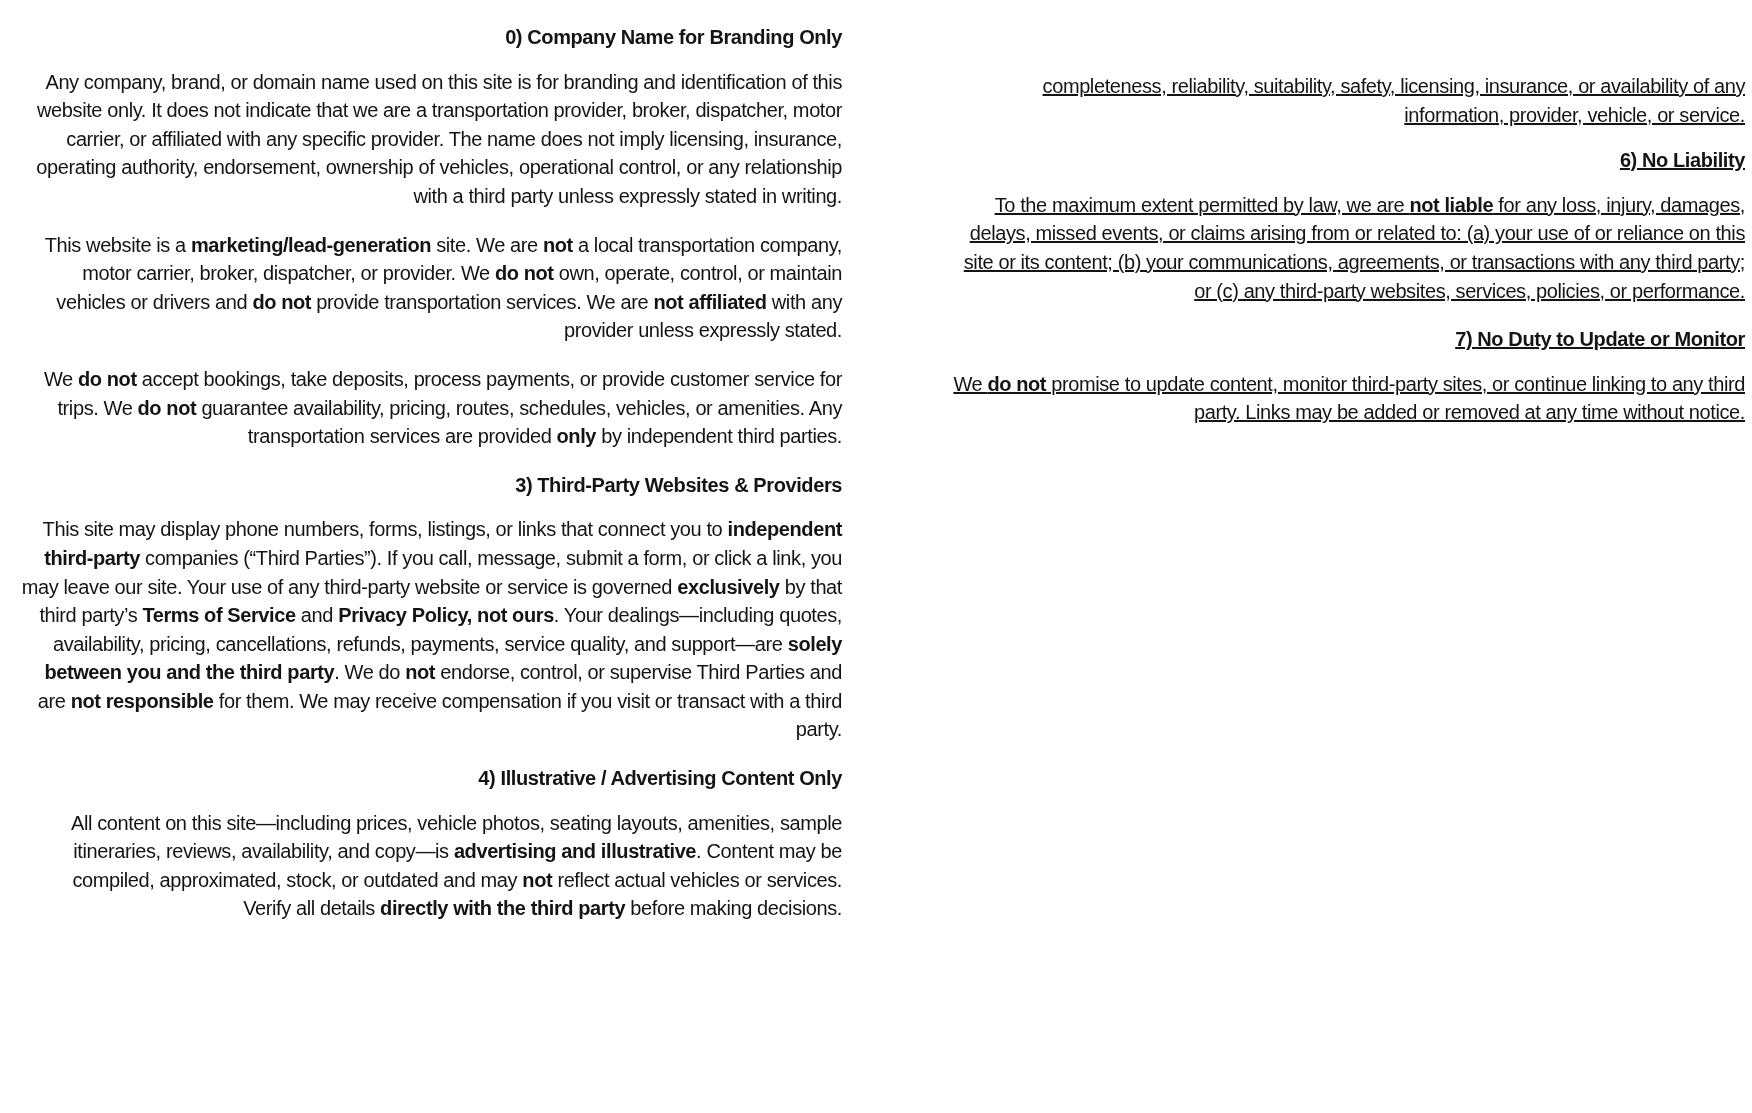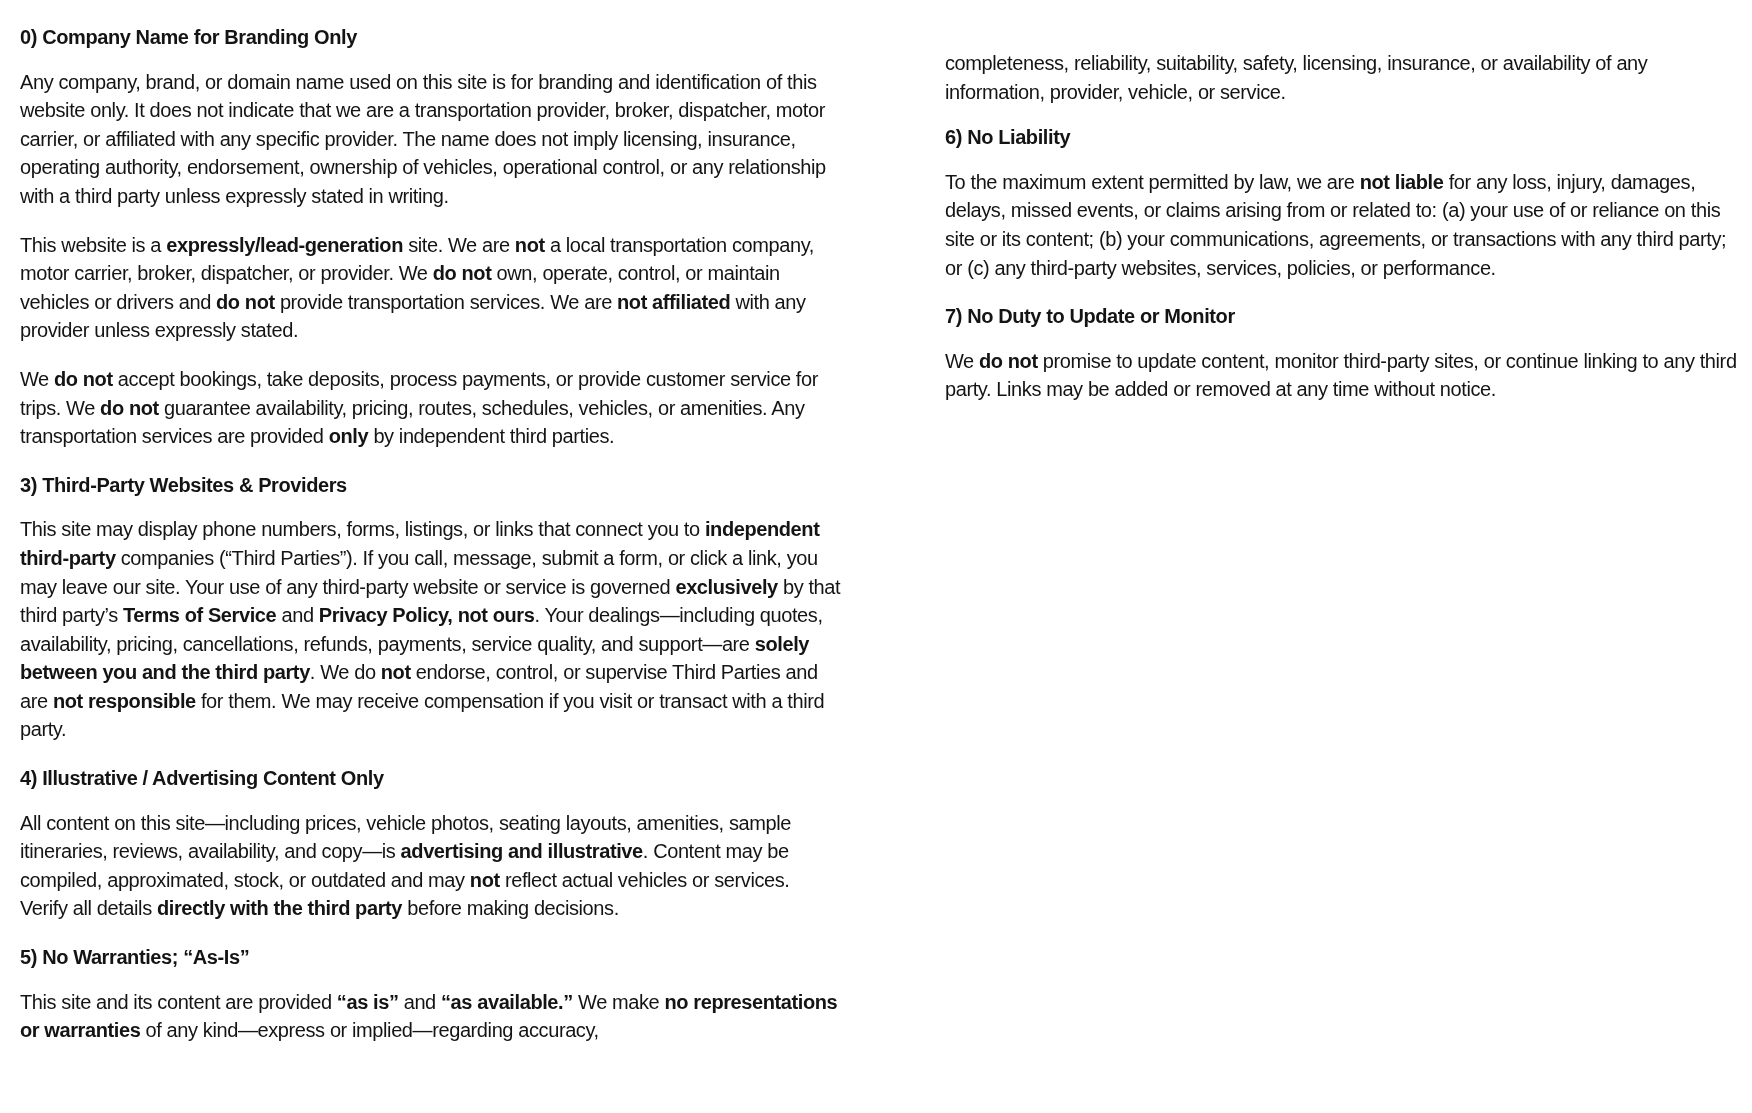--- a/index.html
+++ b/index.html
@@ -21,25 +21,27 @@
     line-height: 28.6px;
     letter-spacing: -0.4px;
   }
   .col-left {
     left: 20px;
     top: 23px;
     width: 822px;
   }
   .col-right {
     left: 945px;
-    top: 33px;
+    top: 56px;
     width: 800px;
+    text-decoration: underline;
   }
   .block {
     margin: 0 0 17px 0;
+    text-align: right;
   }
   .block h3 {
     font-size: 20px;
     line-height: 28.6px;
     font-weight: 700;
     margin: 0;
     padding: 0;
   }
   .block p, p.block {
     margin-top: 16px;
@@ -53,41 +55,37 @@
 <div>
 
   <div class="col col-left">
 
     <section class="block">
       <h3>0) Company Name for Branding Only</h3>
       <p>Any company, brand, or domain name used on this site is for branding and identification of this website only. It does not indicate that we are a transportation provider, broker, dispatcher, motor carrier, or affiliated with any specific provider. The name does not imply licensing, insurance, operating authority, endorsement, ownership of vehicles, operational control, or any relationship with a third party unless expressly stated in writing.</p>
     </section>
 
     <section class="block">
-      <p> This website is a <b>expressly/lead-generation</b> site. We are <b>not</b> a local transportation company, motor carrier, broker, dispatcher, or provider. We <b>do not</b> own, operate, control, or maintain vehicles or drivers and <b>do not</b> provide transportation services. We are <b>not affiliated</b> with any provider unless expressly stated.</p>
+      <p> This website is a <b>marketing/lead-generation</b> site. We are <b>not</b> a local transportation company, motor carrier, broker, dispatcher, or provider. We <b>do not</b> own, operate, control, or maintain vehicles or drivers and <b>do not</b> provide transportation services. We are <b>not affiliated</b> with any provider unless expressly stated.</p>
     </section>
 
     <section class="block">
       <p> We <b>do not</b> accept bookings, take deposits, process payments, or provide customer service for trips. We <b>do not</b> guarantee availability, pricing, routes, schedules, vehicles, or amenities. Any transportation services are provided <b>only</b> by independent third parties.</p>
     </section>
 
     <section class="block">
       <h3>3) Third-Party Websites &amp; Providers</h3>
       <p> This site may display phone numbers, forms, listings, or links that connect you to <b>independent third-party</b> companies (“Third Parties”). If you call, message, submit a form, or click a link, you may leave our site. Your use of any third-party website or service is governed <b>exclusively</b> by that third party’s <b>Terms of Service</b> and <b>Privacy Policy, not ours</b>. Your dealings—including quotes, availability, pricing, cancellations, refunds, payments, service quality, and support—are <b>solely between you and the third party</b>. We do <b>not</b> endorse, control, or supervise Third Parties and are <b>not responsible</b> for them. We may receive compensation if you visit or transact with a third party.</p>
     </section>
 
     <section class="block">
       <h3>4) Illustrative / Advertising Content Only</h3>
       <p> All content on this site—including prices, vehicle photos, seating layouts, amenities, sample itineraries, reviews, availability, and copy—is <b>advertising and illustrative</b>. Content may be compiled, approximated, stock, or outdated and may <b>not</b> reflect actual vehicles or services. Verify all details <b>directly with the third party</b> before making decisions.</p>
     </section>
 
-    <section class="block">
-      <h3>5) No Warranties; “As-Is”</h3>
-      <p> This site and its content are provided <b>“as is”</b> and <b>“as available.”</b> We make <b>no representations or warranties</b> of any kind—express or implied—regarding accuracy,</p>
-    </section>
 
   </div>
 
   <div class="col col-right">
 
     <p class="block">completeness, reliability, suitability, safety, licensing, insurance, or availability of any information, provider, vehicle, or service.</p>
 
     <section class="block">
       <h3>6) No Liability</h3>
       <p> To the maximum extent permitted by law, we are <b>not liable</b> for any loss, injury, damages, delays, missed events, or claims arising from or related to: (a) your use of or reliance on this site or its content; (b) your communications, agreements, or transactions with any third party; or (c) any third-party websites, services, policies, or performance.</p>

